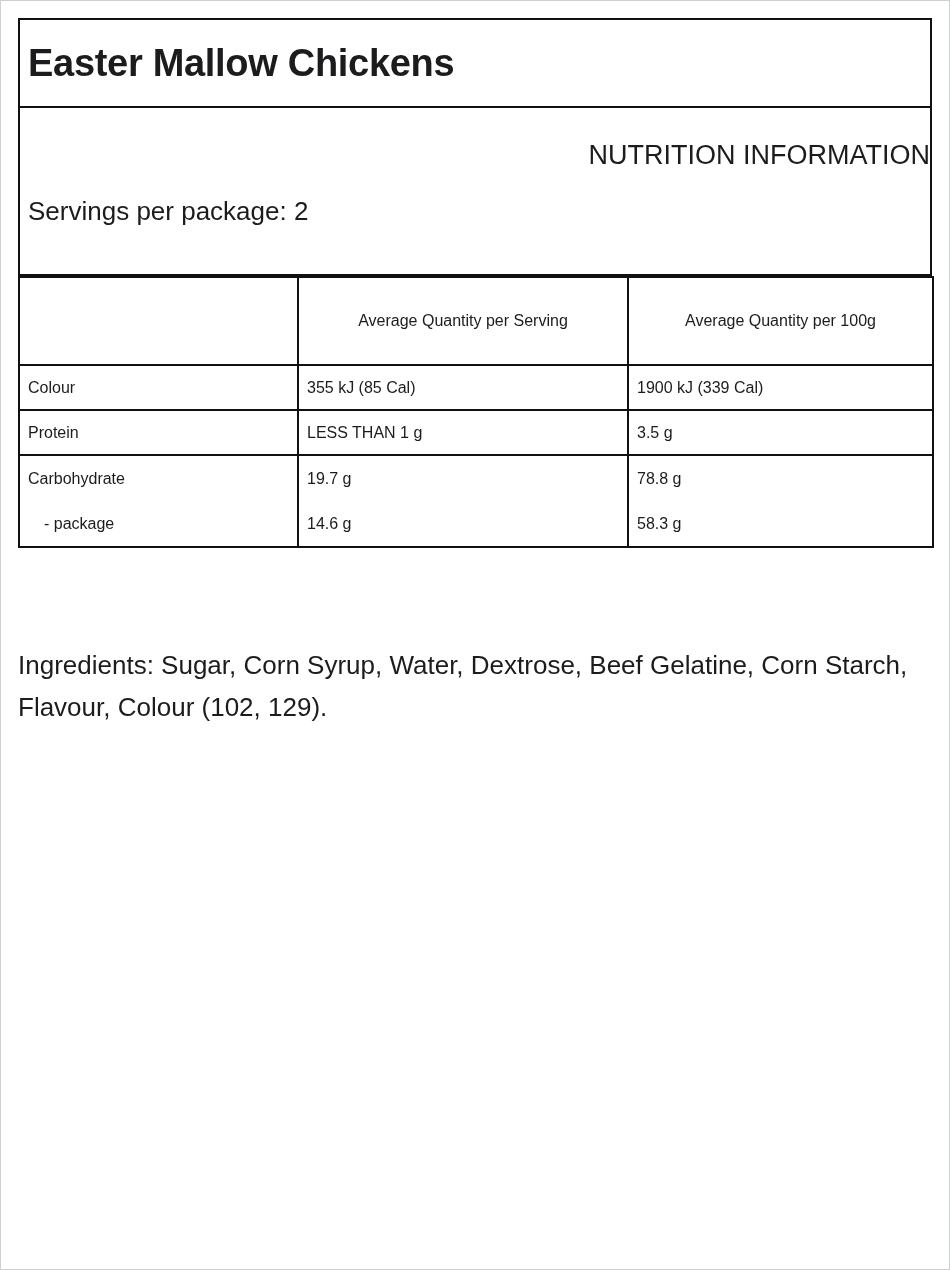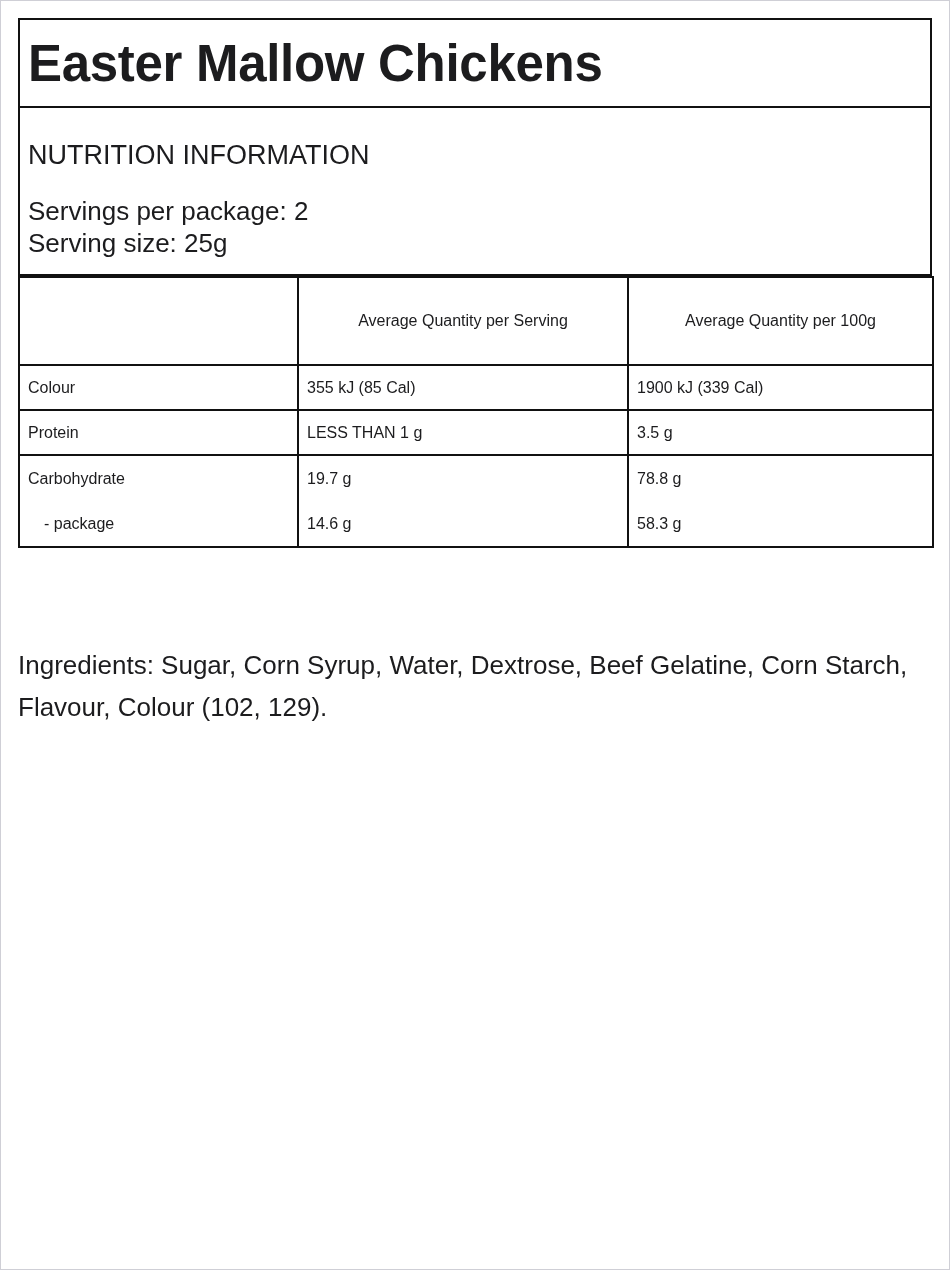--- a/index.html
+++ b/index.html
@@ -21,32 +21,32 @@
     width: 914px;
   }
   .title-box {
     border: 2px solid #111;
     height: 90px;
     box-sizing: border-box;
     display: flex; align-items: center;
     padding-left: 8px;
   }
   .title {
-    font-size: 51px; font-weight: bold; letter-spacing: -0.3px;
+    font-size: 38px; font-weight: bold; letter-spacing: -0.3px;
   }
   .info-box {
     border: 2px solid #111;
     border-top: none;
     height: 168px;
     box-sizing: border-box;
     position: relative;
   }
   .info-heading {
     position: absolute; left: 0; right: 0; top: 32px;
-    text-align: left;
+    text-align: right;
     font-size: 27px;
     margin-left: 8px;
   }
   .serv {
     position: absolute; left: 8px;
     font-size: 26px;
   }
   .serv.a { top: 88px; }
   .serv.b { top: 120px; }
   table.nut {
@@ -80,21 +80,20 @@
 
 <div class="frame"></div>
 
 <div class="label">
   <div class="title-box">
     <span class="title">Easter Mallow Chickens</span>
   </div>
   <div class="info-box">
     <div class="info-heading">NUTRITION INFORMATION</div>
     <div class="serv a">Servings per package: 2</div>
-    <div class="serv b">Serving size: 25g</div>
   </div>
   <table class="nut">
     <colgroup>
         <col class="c1">
         <col class="c2">
         <col class="c3">
       </colgroup>
     <tbody>
         <tr class="hdr">
       <td></td>

